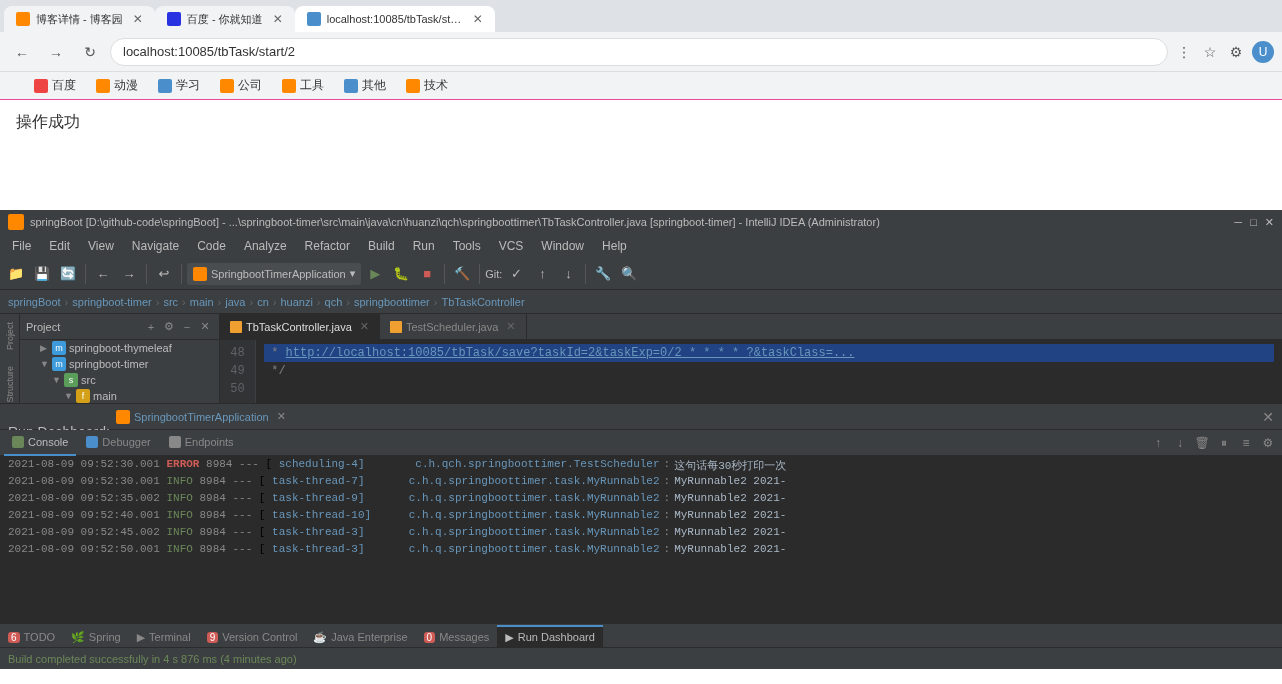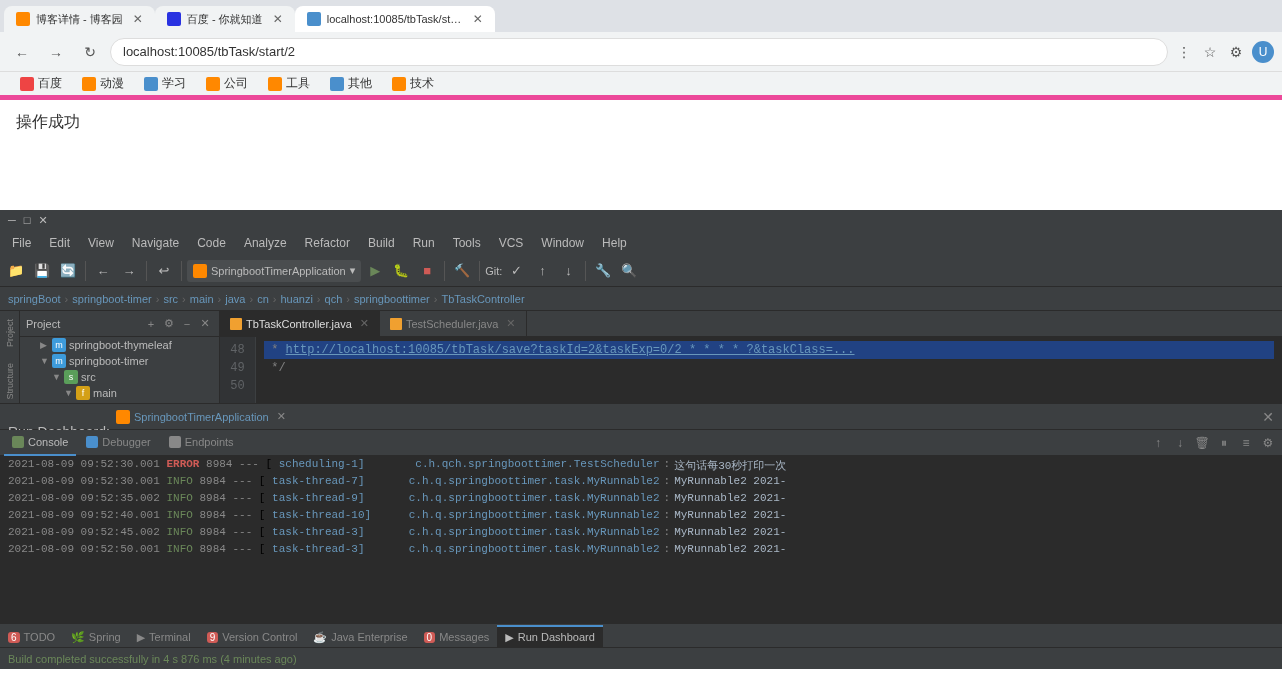--- a/index.html
+++ b/index.html
@@ -62,23 +62,23 @@
       color: #333;
     }
     .nav-icons { display: flex; gap: 6px; align-items: center; }
     .nav-icon { width: 20px; height: 20px; border-radius: 50%; cursor: pointer; display: flex; align-items: center; justify-content: center; font-size: 14px; color: #555; }
 
     .bookmarks-bar {
       display: flex;
       align-items: center;
       background: #f1f3f4;
       height: 28px;
-      padding: 0 12px;
+      padding: 0 26px;
       gap: 4px;
-      border-bottom: 5px solid #ec4899;
+      border-bottom: 1px solid #ec4899;
     }
     .bookmark-item {
       display: flex; align-items: center; gap: 4px;
       padding: 2px 8px;
       border-radius: 4px;
       cursor: pointer;
       font-size: 12px; color: #333;
     }
     .bk-icon { width: 14px; height: 14px; border-radius: 2px; flex-shrink: 0; }
 
@@ -492,20 +492,24 @@
   </div>
 
   <div class="browser-content">
     <span class="success-text">操作成功</span>
   </div>
 </div>
 
 <div class="ide-wrapper">
 
   <div class="ide-titlebar">
+    <div class="ide-title-left">
+      <div class="ide-icon"></div>
+      <span>springBoot [D:\github-code\springBoot] - ...\springboot-timer\src\main\java\cn\huanzi\qch\springboottimer\TbTaskController.java [springboot-timer] - IntelliJ IDEA (Administrator)</span>
+    </div>
     <div style="display:flex;gap:8px;">
       <span style="cursor:pointer;color:#bbb;">─</span>
       <span style="cursor:pointer;color:#bbb;">□</span>
       <span style="cursor:pointer;color:#bbb;">✕</span>
     </div>
   </div>
 
   <div class="ide-menubar">
     <div class="menu-item">File</div>
     <div class="menu-item">Edit</div>
@@ -693,21 +697,21 @@
         <button class="ra-btn">⚙</button>
       </div>
     </div>
 
     <div class="log-area">
 
       <div class="log-line">
         <span class="log-date">2021-08-09 09:52:30.001</span>&nbsp;
         <span class="log-level-error">ERROR</span>&nbsp;
         <span class="log-pid">8984 ---</span>&nbsp;[&nbsp;
-        <span class="log-thread">scheduling-1]</span>&nbsp;
+        <span class="log-thread">scheduling-4]</span>&nbsp;
         <span class="log-class">c.h.qch.springboottimer.TestScheduler</span>
         <span class="log-colon">:</span>
         <span class="log-msg">这句话每30秒打印一次</span>
       </div>
 
       <div class="log-line">
         <span class="log-date">2021-08-09 09:52:30.001</span>&nbsp;
         <span class="log-level-info">INFO</span>&nbsp;
         <span class="log-pid">8984 ---</span>&nbsp;[&nbsp;
         <span class="log-thread">task-thread-7]</span>&nbsp;

